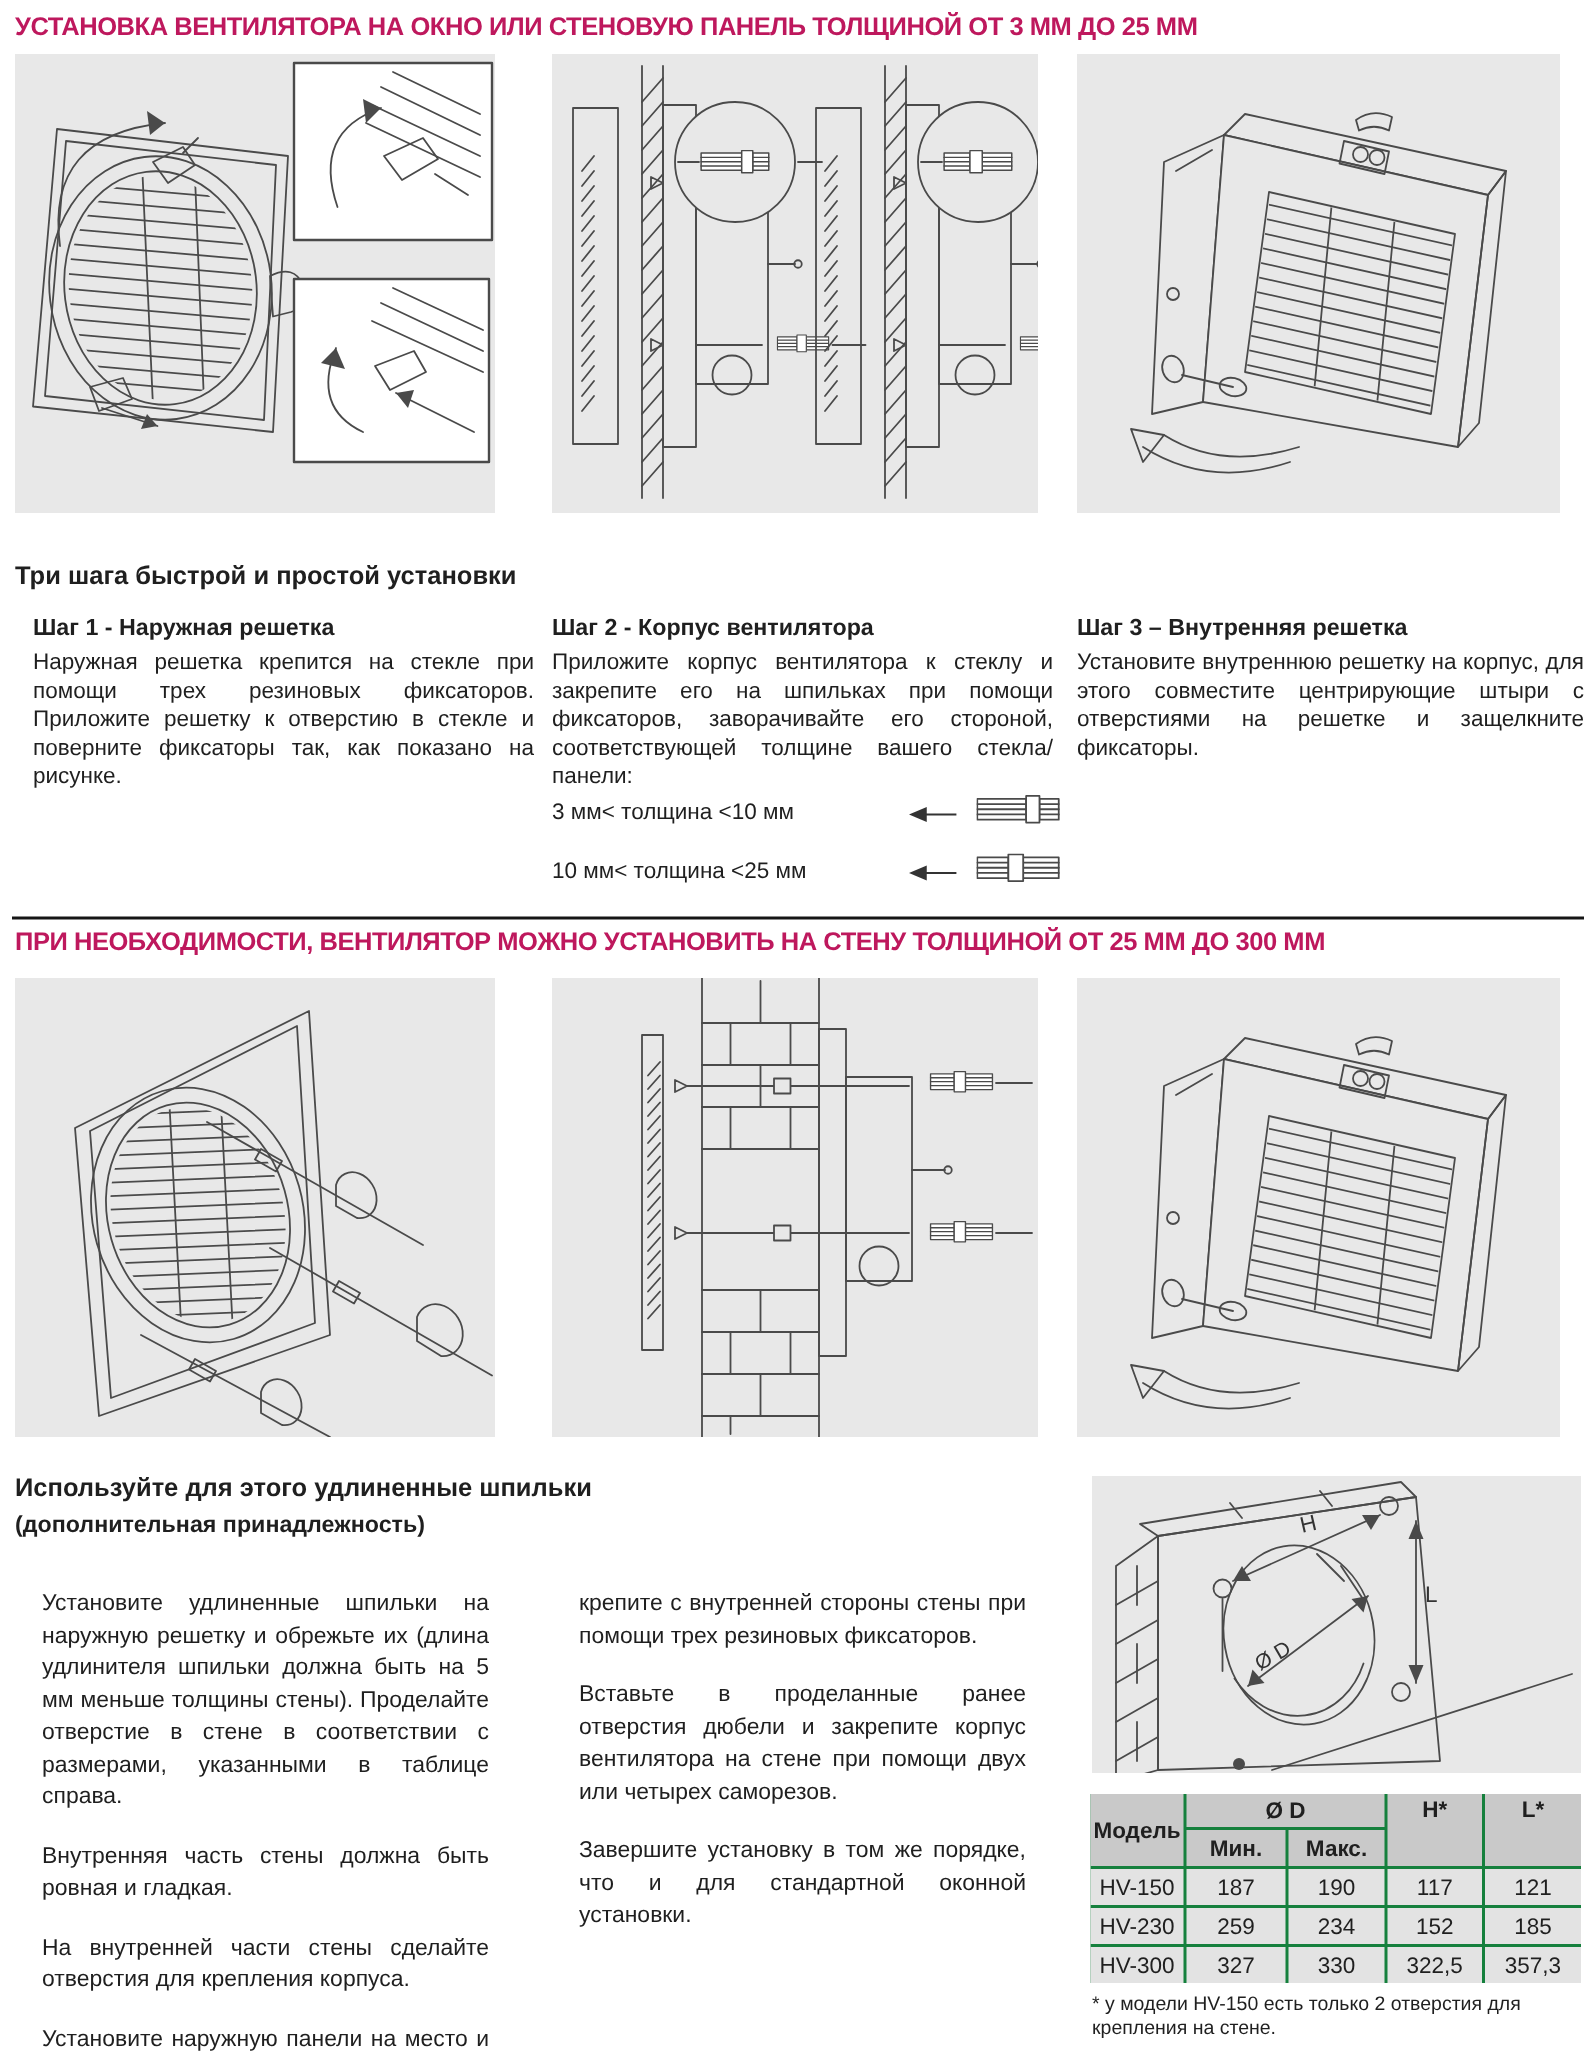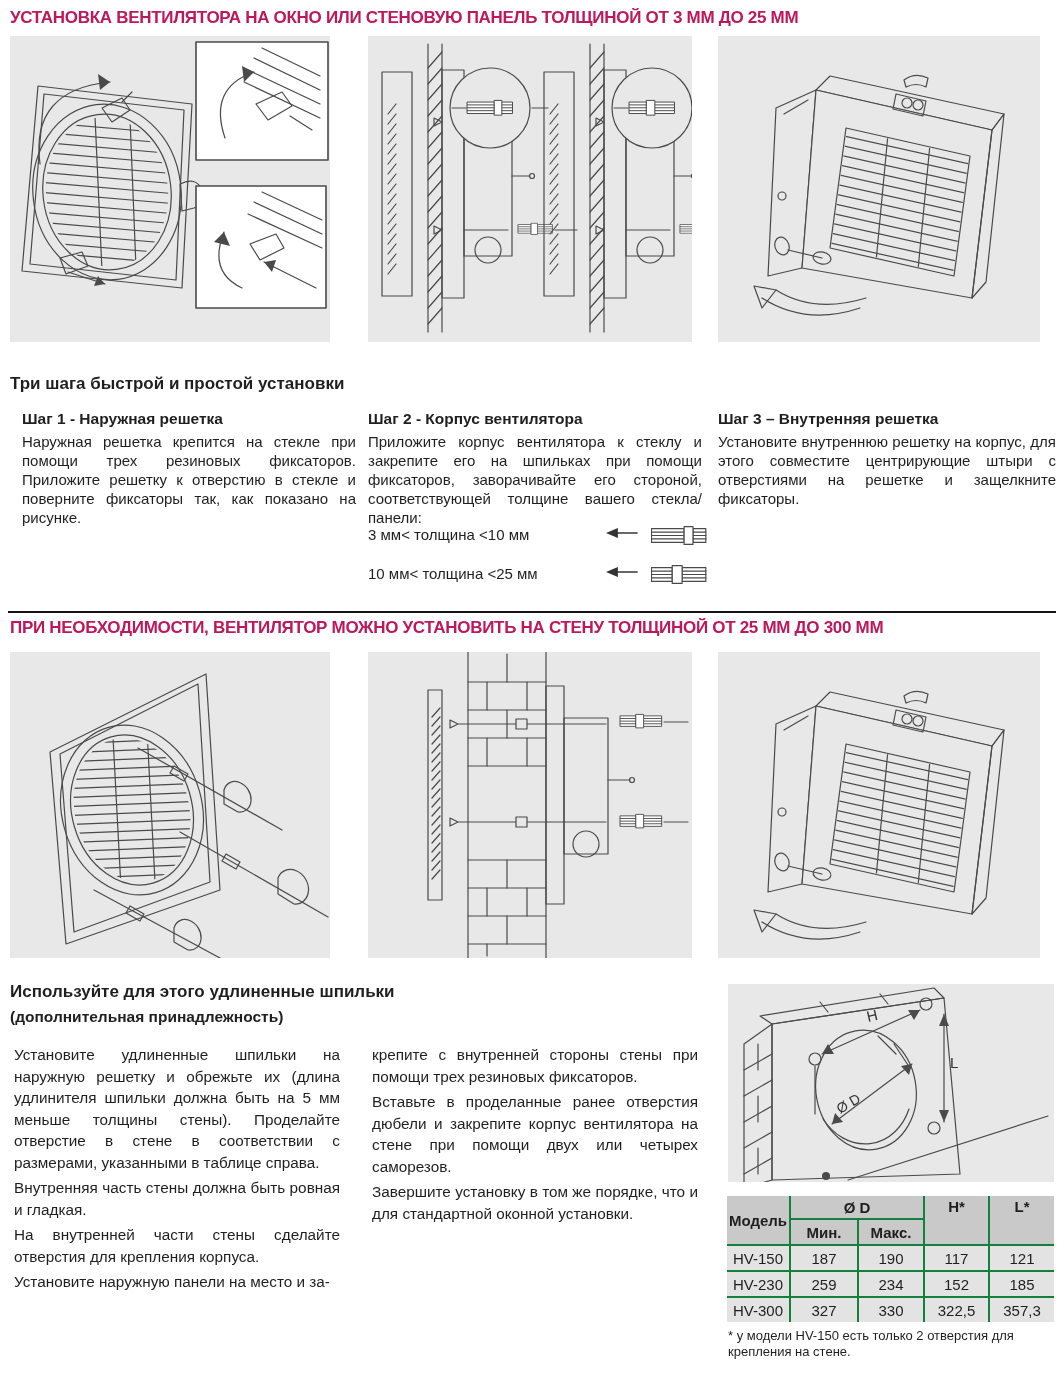--- a/index.html
+++ b/index.html
@@ -14,25 +14,25 @@
     font-size:17px; font-weight:bold; letter-spacing:-0.3px;
     white-space:nowrap; color:#be185d;
   }
   .panel { position:absolute; background:#e8e8e8; }
   .panel svg { display:block; }
   .subtitle { font-size:17px; font-weight:bold; }
   .subtitle2 { font-size:15.5px; font-weight:bold; }
   .step { position:absolute; }
   .step h3 { font-size:15.5px; font-weight:bold; margin-bottom:4px; }
   .step p { font-size:15px; line-height:19px; text-align:justify; }
-  .thick-row { position:absolute; display:flex; align-items:flex-start; height:24px; }
+  .thick-row { position:absolute; display:flex; align-items:flex-end; height:24px; }
   .thick-label { font-size:15px; width:240px; }
   .rule { position:absolute; height:2px; background:#161616; }
   .textcol { position:absolute; font-size:15.3px; line-height:21.5px; text-align:justify; }
-  .textcol p { margin:4px; }
+  .textcol p { margin:18px; }
   .spec-table {
     position:absolute; display:grid;
     grid-template-columns:62px 66px 64px 63px 64px;
     grid-template-rows:22px 24px 24px 24px 24px;
     gap:2px; background:#15803d; font-size:15px;
   }
   .tcell { background:#e3e3e3; display:flex; align-items:center; justify-content:center; }
   .tcell.th { background:#c9c9c9; font-weight:bold; }
   .c-model { grid-area:1/1/3/2; }
   .c-d     { grid-area:1/2/2/4; }

